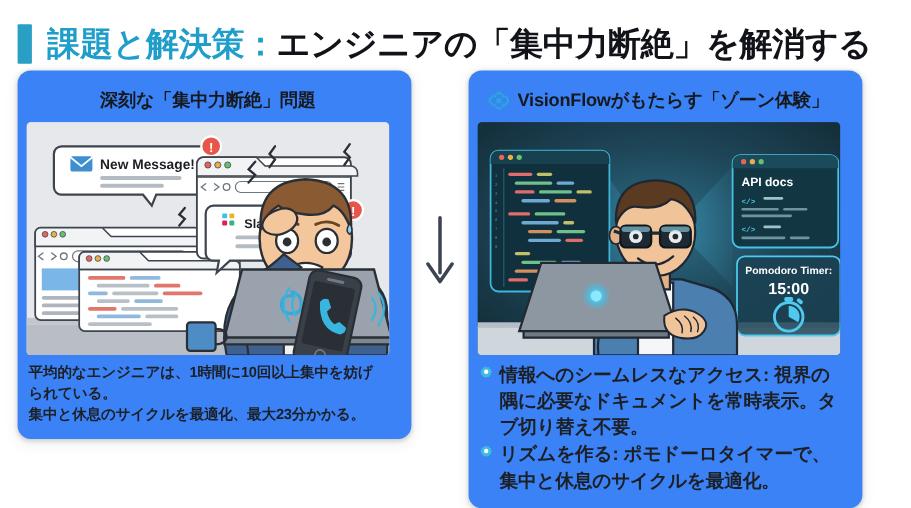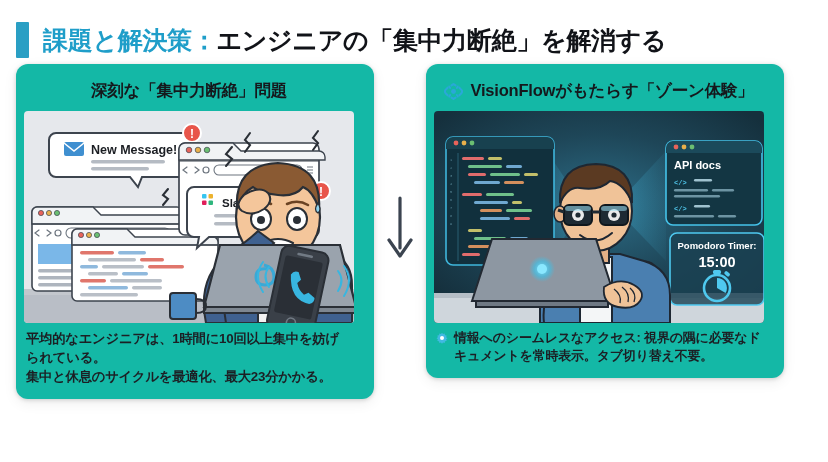--- a/index.html
+++ b/index.html
@@ -21,37 +21,37 @@
     height:64px;
   }
   .accent-bar{
     width:13px;
     height:36px;
     background:#2a9fc4;
     border-radius:1px;
     flex:none;
   }
   .page-title{
-    font-size:25px;
+    font-size:30px;
     font-weight:bold;
     letter-spacing:-0.3px;
     white-space:nowrap;
     color:#111318;
   }
   .page-title .hl{ color:#1f9ec9; }
 
   
   .columns{
     display:flex;
     align-items:flex-start;
     padding:0 16px;
     gap:0;
   }
   .card{
-    background:#14b8a6;
+    background:#3b82f6;
     border-radius:12px;
     box-shadow:0 1px 4px rgba(0,0,0,.16), 0 4px 14px rgba(0,0,0,.07);
     overflow:hidden;
     padding:8px 20px 10px 8px;
   }
   .card-left{ width:358px; }
   .card-right{ width:358px; }
 
   .arrow-col{
     width:52px;
@@ -93,21 +93,21 @@
     line-height:1.42;
     font-weight:bold;
     color:#1c1f24;
     padding:7px 2px 2px 2px;
     letter-spacing:-0.2px;
   }
   .body-text p{ margin:0; }
 
   .bullets{
     padding:6px 2px 2px 2px;
-    font-size:13px;
+    font-size:17px;
     line-height:1.42;
     font-weight:bold;
     color:#1c1f24;
     letter-spacing:-0.2px;
   }
   .bullet{
     display:flex;
     gap:6px;
     align-items:flex-start;
   }
@@ -491,16 +491,23 @@
 
       <div class="bullet">
         <svg class="cog" width="12" height="12" viewBox="0 0 24 24" xmlns="http://www.w3.org/2000/svg">
           <path d="M12 1.6 l2.1 2.6 3.2 -1 .7 3.3 3.3 .7 -1 3.2 2.6 2.1 -2.6 2.1 1 3.2 -3.3 .7 -.7 3.3 -3.2 -1 -2.1 2.6 -2.1 -2.6 -3.2 1 -.7 -3.3 -3.3 -.7 1 -3.2 -2.6 -2.1 2.6 -2.1 -1 -3.2 3.3 -.7 .7 -3.3 3.2 1z" fill="#41b9e2"></path>
           <circle cx="12" cy="12" r="4" fill="#ffffff"></circle>
         </svg>
         <div class="btxt"><span class="lead">情報へのシームレスなアクセス:</span><span> 視界の隅に必要なドキュメントを常時表示。タブ切り替え不要。</span></div>
       </div>
 
 
+      <div class="bullet">
+        <svg class="cog" width="12" height="12" viewBox="0 0 24 24" xmlns="http://www.w3.org/2000/svg">
+          <path d="M12 1.6 l2.1 2.6 3.2 -1 .7 3.3 3.3 .7 -1 3.2 2.6 2.1 -2.6 2.1 1 3.2 -3.3 .7 -.7 3.3 -3.2 -1 -2.1 2.6 -2.1 -2.6 -3.2 1 -.7 -3.3 -3.3 -.7 1 -3.2 -2.6 -2.1 2.6 -2.1 -1 -3.2 3.3 -.7 .7 -3.3 3.2 1z" fill="#41b9e2"></path>
+          <circle cx="12" cy="12" r="4" fill="#ffffff"></circle>
+        </svg>
+        <div class="btxt"><span class="lead">リズムを作る:</span><span> ポモドーロタイマーで、集中と休息のサイクルを最適化。</span></div>
+      </div>
 
     </div>
   </div>
 </div>
 
 </body></html>

